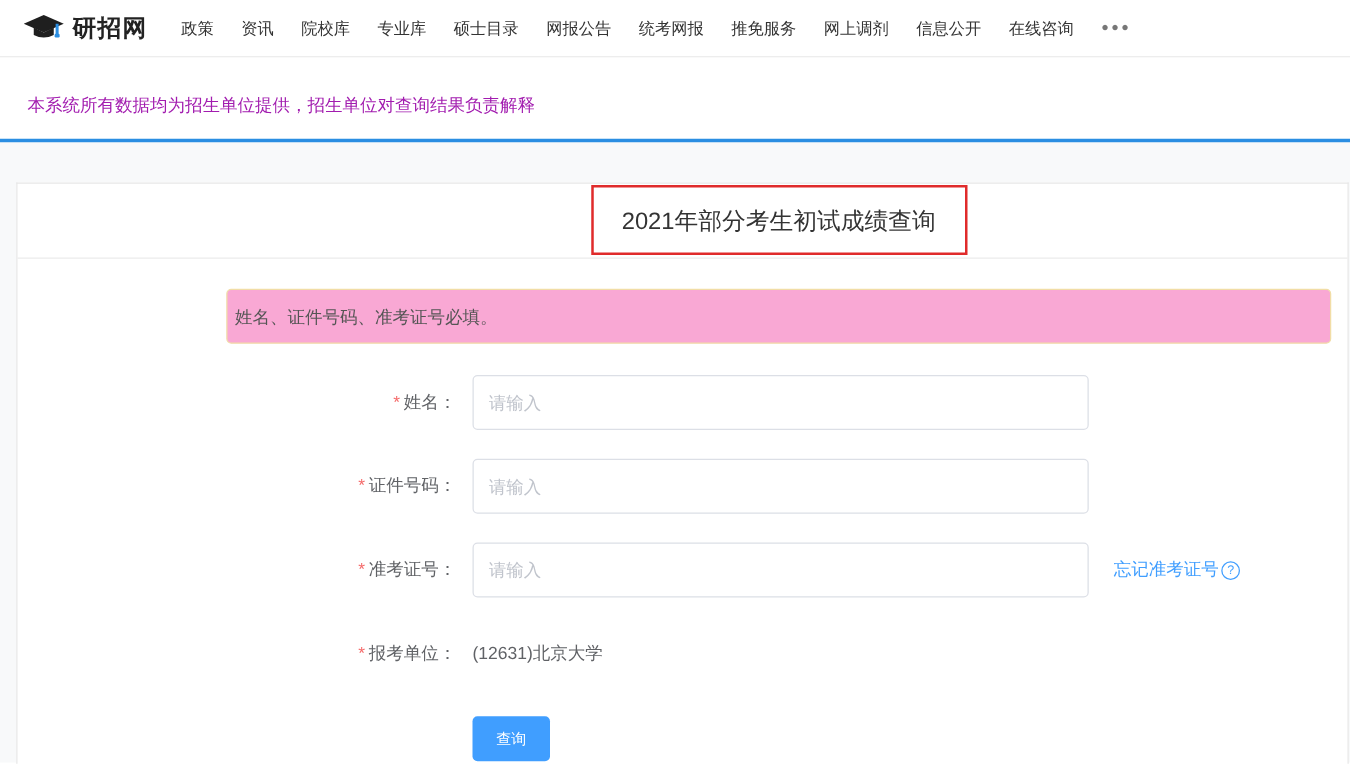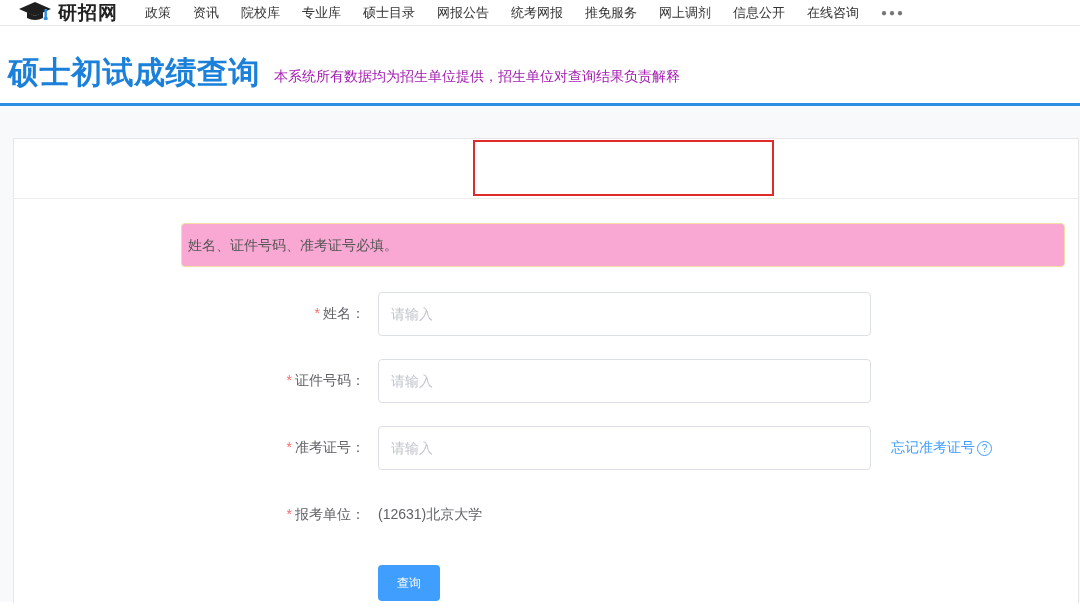--- a/index.html
+++ b/index.html
@@ -1,20 +1,20 @@
 <!DOCTYPE html>
 <html><head>
 <meta charset="utf-8">
 <style>
   * { margin:0; padding:0; box-sizing:border-box; }
   html,body { width:1080px; height:616px; overflow:hidden; background:#fff;
     font-family:"Liberation Sans","DejaVu Sans",sans-serif; }
 
   
-  .topnav { height:26px; display:flex; align-items:center; padding:0 18px;
+  .topnav { height:46px; display:flex; align-items:center; padding:0 18px;
     border-bottom:1px solid #e8e8e8; background:#fff; }
   .logo { display:flex; align-items:center; margin-right:16px; cursor:pointer; }
   .logo svg { display:block; margin-right:6px; }
   .logo-text { font-size:19px; font-weight:bold; color:#222; letter-spacing:1px; }
   .nav-list { display:flex; align-items:center; list-style:none; }
   .nav-item { font-size:13px; color:#333; padding:0 11px; cursor:pointer; white-space:nowrap; }
   .nav-more { font-size:10px; color:#777; letter-spacing:2px; padding:0 11px; cursor:pointer; }
 
   
   .pagehead { display:flex; align-items:flex-end; padding:30px 0 13px 8px; background:#fff; }
@@ -78,29 +78,31 @@
     <li class="nav-item">统考网报</li>
     <li class="nav-item">推免服务</li>
     <li class="nav-item">网上调剂</li>
     <li class="nav-item">信息公开</li>
     <li class="nav-item">在线咨询</li>
     <li class="nav-more">●●●</li>
   </ul>
 </div>
 
 <div class="pagehead">
-  <span class="page-title">硕士初试成绩查询</span>
   <span class="page-subtitle">本系统所有数据均为招生单位提供，招生单位对查询结果负责解释</span>
 </div>
 <div class="blue-rule"></div>
 
 <div class="main">
   <div class="card">
 
     <div class="card-header">
+      <div class="inner card-title-wrap">
+        <span class="card-title">2021年部分考生初试成绩查询</span>
+      </div>
       <div class="highlight-box"></div>
     </div>
 
     <div class="card-body">
       <div class="inner">
 
         <div class="alert">姓名、证件号码、准考证号必填。</div>
 
         
         <div class="form-row">

